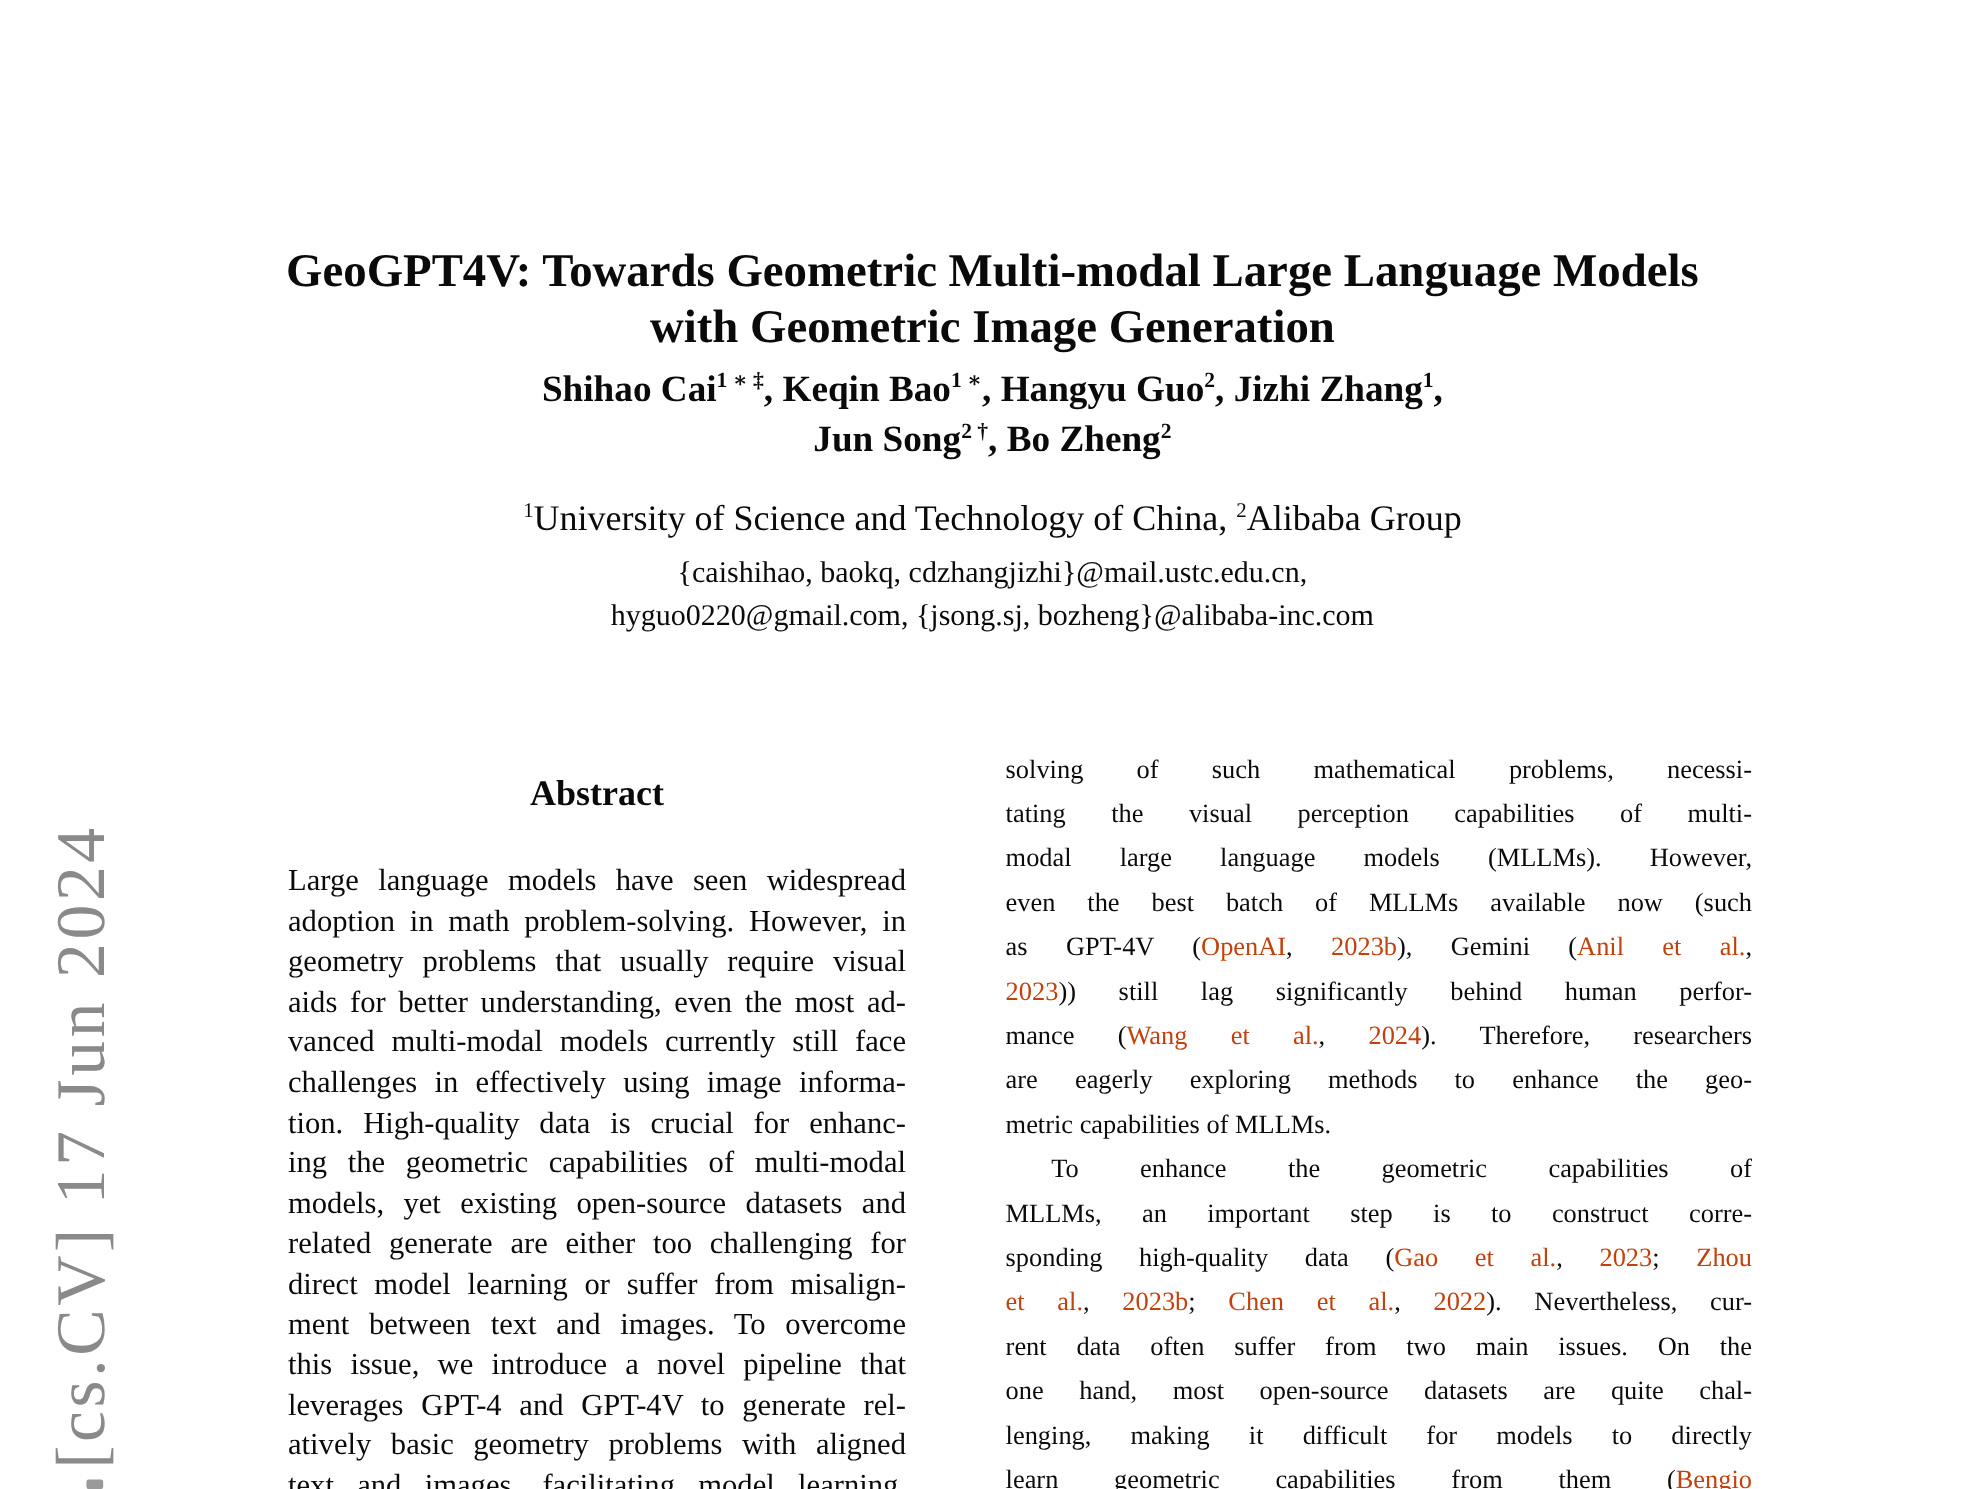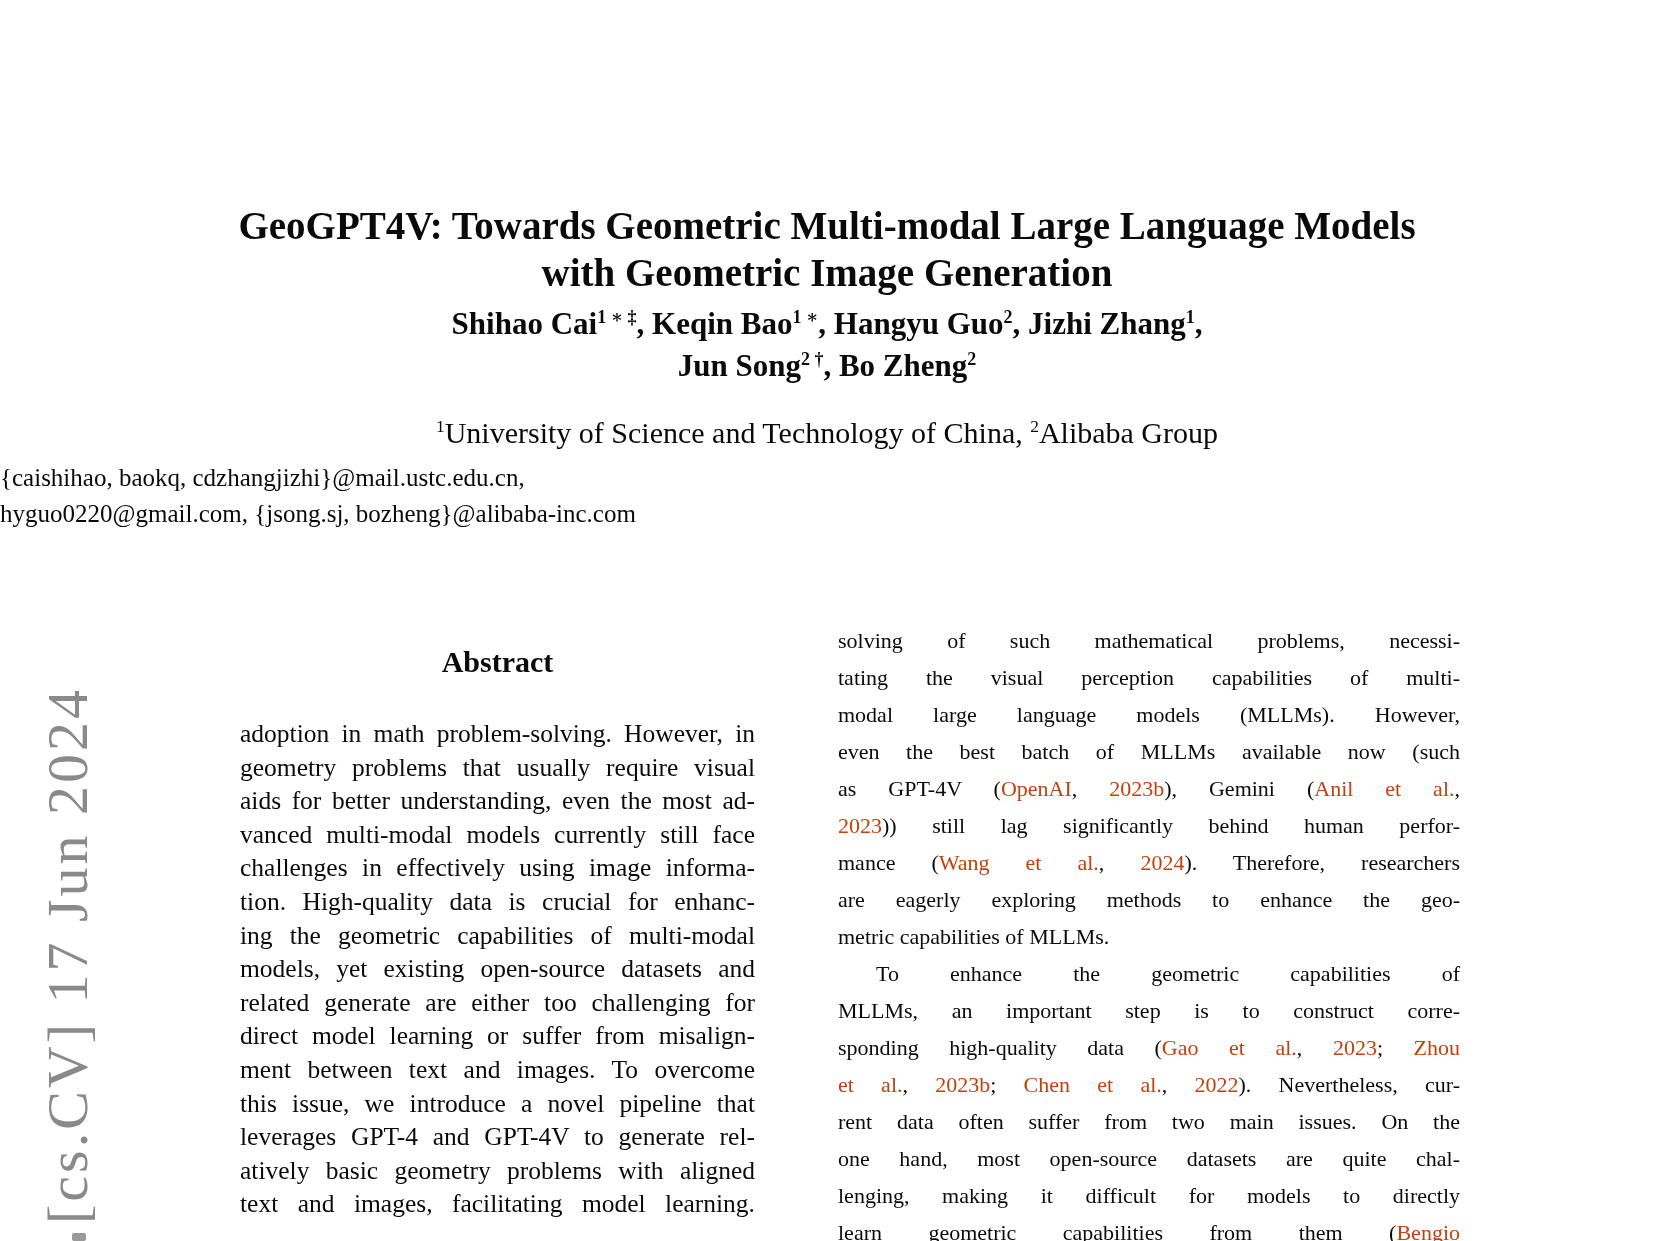--- a/index.html
+++ b/index.html
@@ -8,21 +8,21 @@
     font-family:"Liberation Serif","DejaVu Serif",serif;color:#0a0a0a;
   }
   .watermark{
     position:absolute;left:34px;top:1224px;transform-origin:0 0;transform:rotate(-90deg);
     white-space:nowrap;font-size:58px;letter-spacing:3px;color:#8a8a8a;
   }
   .wm-sliver{position:absolute;left:72px;top:1233px;width:14px;height:8px;background:#9a9a9a;border-radius:2px;}
   .title{position:absolute;left:0;top:190px;width:100%;text-align:center;font-size:39px;font-weight:bold;line-height:47px;margin-top:12px;}
   .authors{position:absolute;left:0;top:303px;width:100%;text-align:center;font-size:31px;font-weight:bold;line-height:42px;}
   .affiliation{position:absolute;left:0;top:416px;width:100%;text-align:center;font-size:30px;}
-  .email{position:absolute;left:0;width:100%;font-size:25px;}
+  .email{position:absolute;left:0;width:100%;text-align:center;font-size:25px;}
   .email.e0{top:464px;}
   .email.e1{top:500px;}
   sup{font-size:58%;line-height:0;}
   .abs-heading{position:absolute;left:240px;top:645px;width:515px;text-align:center;font-size:30px;font-weight:bold;}
   .abs-body{position:absolute;left:240px;top:717px;width:515px;}
   .abs-body .line{font-size:25.5px;line-height:33.6px;}
   .right-body{position:absolute;left:838px;top:622px;width:622px;}
   .right-body .line{font-size:22px;line-height:37px;}
   .line{text-align:justify;text-align-last:justify;}
   .line.flush{text-align-last:left;}
@@ -49,20 +49,21 @@
       <div><span>Jun Song</span><sup>2 †</sup><span>, Bo Zheng</span><sup>2</sup></div>
     </div>
 
   <div class="affiliation" id="affiliation"><sup>1</sup><span>University of Science and Technology of China, </span><sup>2</sup><span>Alibaba Group</span></div>
 
   <div class="email e0">{caishihao, baokq, cdzhangjizhi}@mail.ustc.edu.cn,</div>
   <div class="email e1">hyguo0220@gmail.com, {jsong.sj, bozheng}@alibaba-inc.com</div>
 
   <div class="abs-heading">Abstract</div>
   <div class="abs-body" id="abs-body">
+      <div class="line"><span>Large language models have seen widespread</span></div>
       <div class="line"><span>adoption in math problem-solving. However, in</span></div>
       <div class="line"><span>geometry problems that usually require visual</span></div>
       <div class="line"><span>aids for better understanding, even the most ad-</span></div>
       <div class="line"><span>vanced multi-modal models currently still face</span></div>
       <div class="line"><span>challenges in effectively using image informa-</span></div>
       <div class="line"><span>tion. High-quality data is crucial for enhanc-</span></div>
       <div class="line"><span>ing the geometric capabilities of multi-modal</span></div>
       <div class="line"><span>models, yet existing open-source datasets and</span></div>
       <div class="line"><span>related generate are either too challenging for</span></div>
       <div class="line"><span>direct model learning or suffer from misalign-</span></div>

